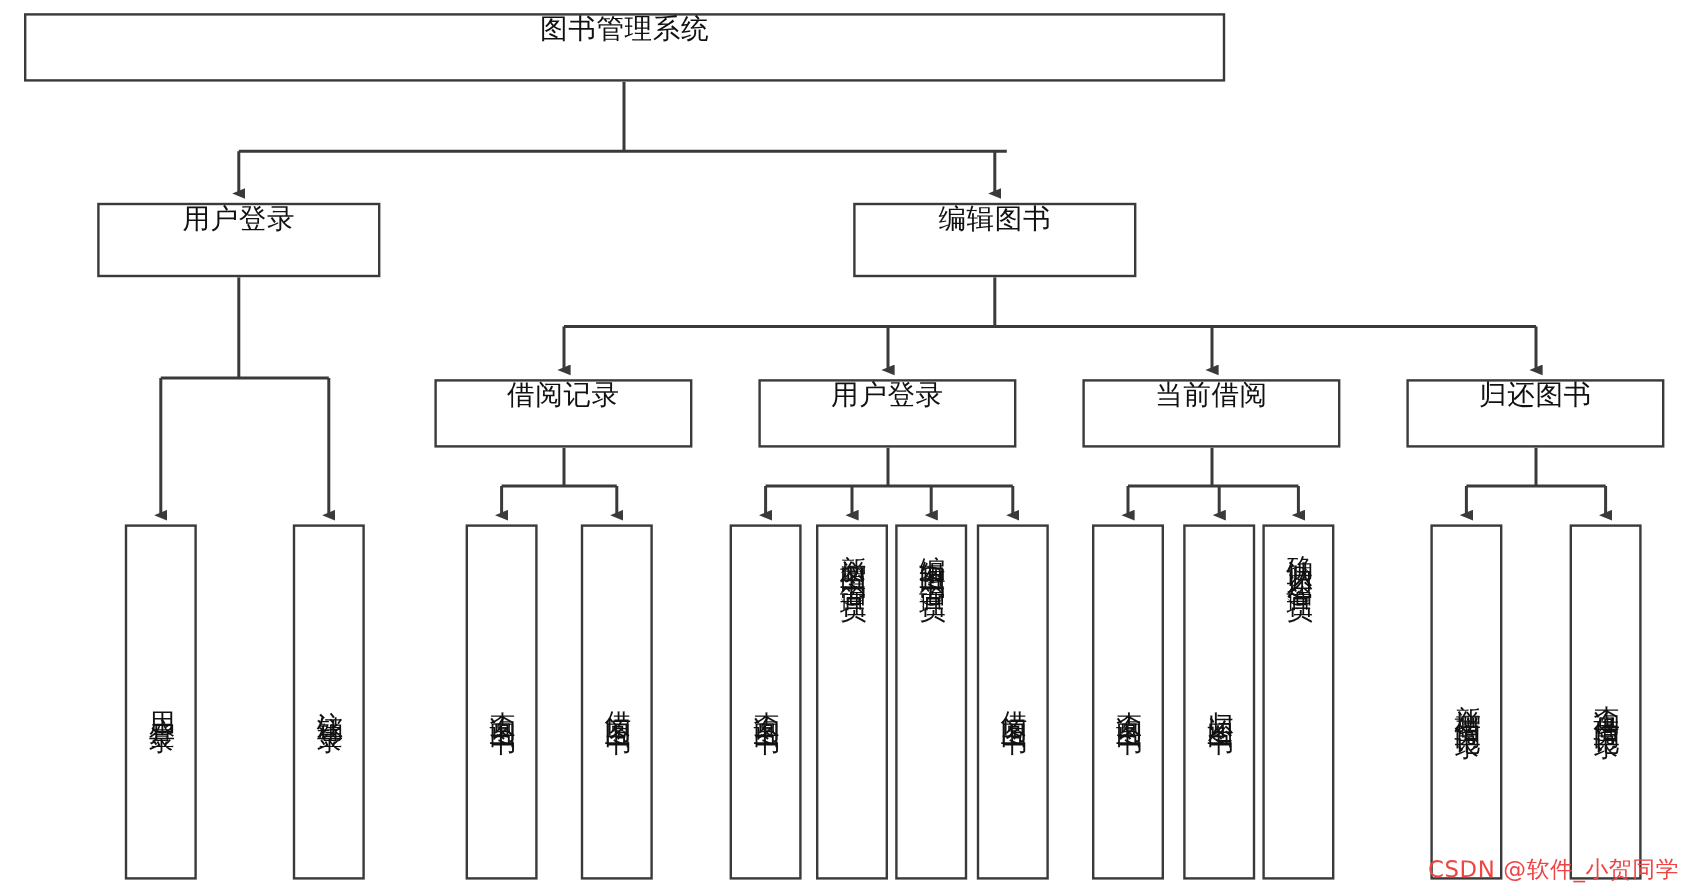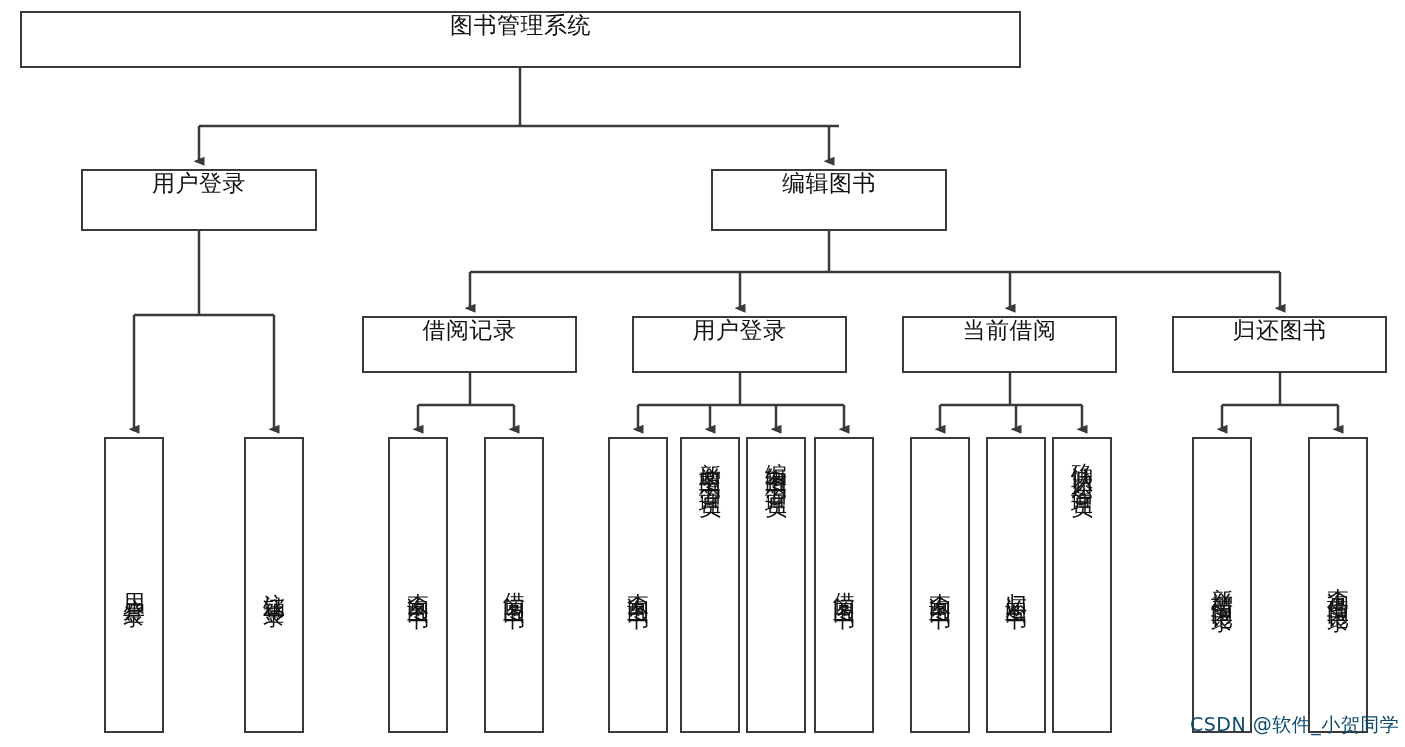--- a/index.html
+++ b/index.html
@@ -58,21 +58,21 @@
   }
   .node-v.center-v {
     align-items: center;
     padding-top: 0;
   }
   .watermark {
     position: absolute;
     left: 1190px;
     top: 712px;
     font-size: 19px;
-    color: #0c4a6e;
+    color: #ef4444;
     letter-spacing: 0.5px;
     white-space: nowrap;
     font-family: "DejaVu Sans", "Liberation Sans", sans-serif;
   }
 </style>
 </head>
 <body>
 
 <div id="diagram-root">
 

